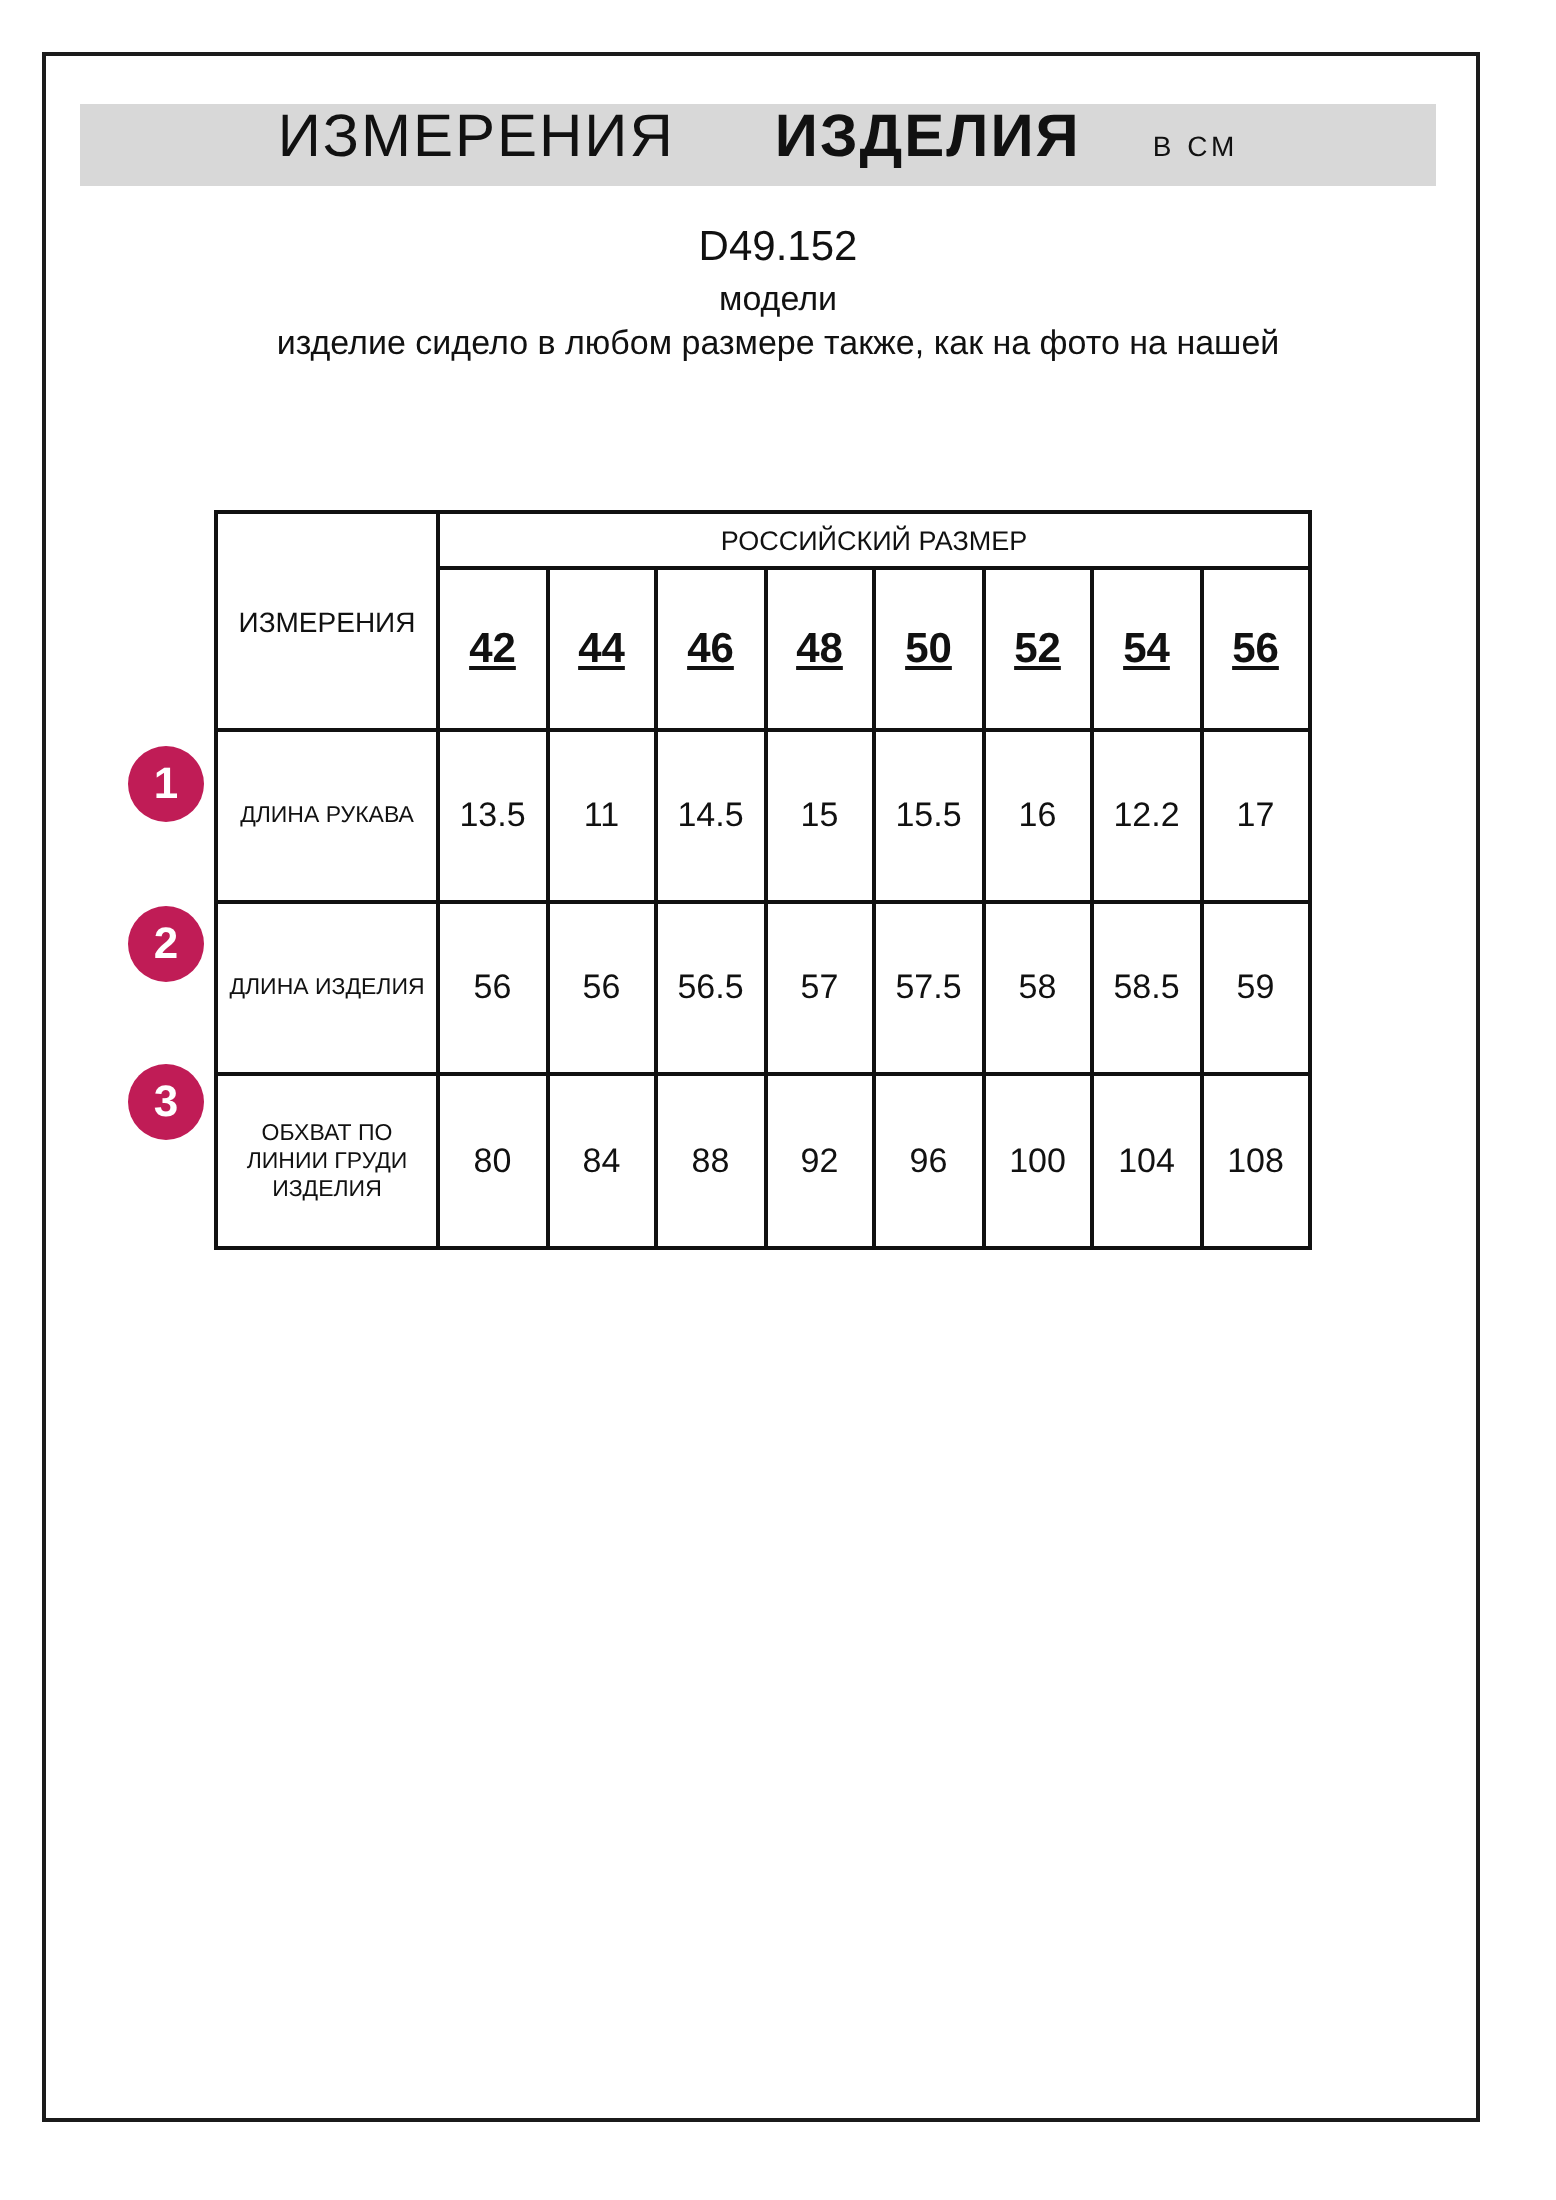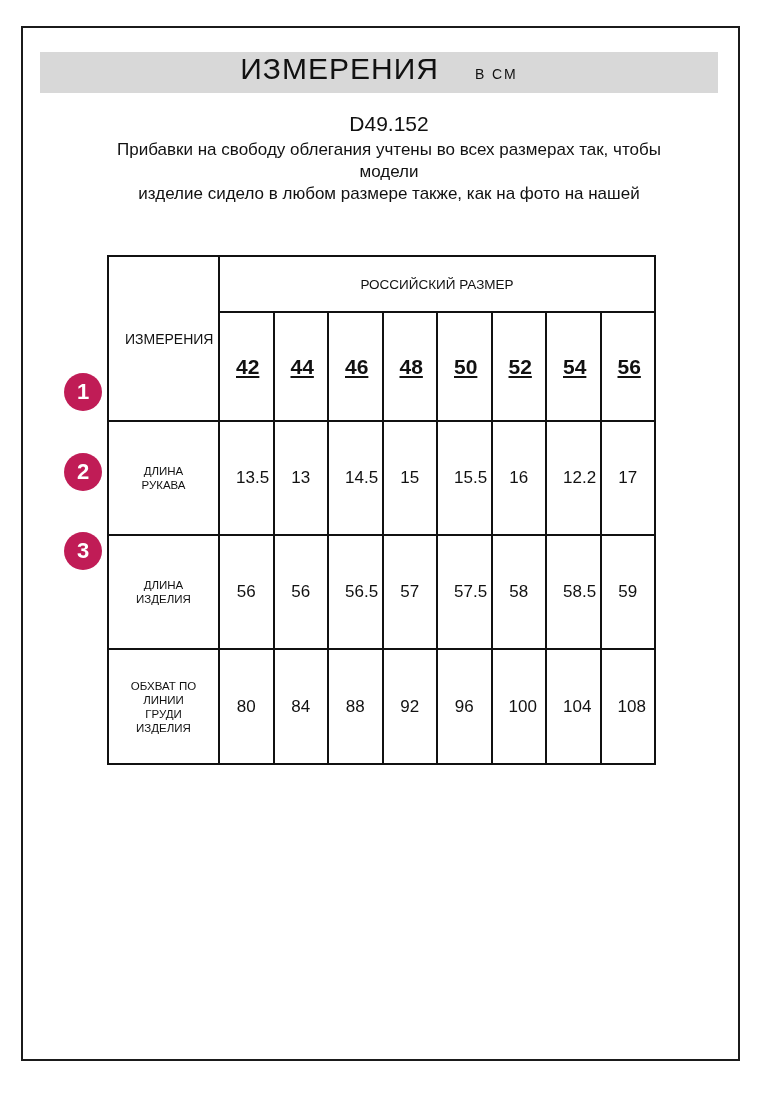--- a/index.html
+++ b/index.html
@@ -65,21 +65,21 @@
     position: absolute;
     left: 107px; top: 255px;
     width: 549px;
     border-collapse: collapse;
     table-layout: fixed;
   }
   table.size-table td {
     border: 2px solid #111111;
     text-align: center;
     vertical-align: middle;
-    padding: 16px;
+    padding: 2px;
   }
   td.corner-cell { font-size: 14px; }
   td.group-cell  { font-size: 13.5px; height: 22px; }
   td.size-cell   { font-size: 21px; font-weight: 700; height: 75px; text-decoration: underline; }
   td.label-cell  { font-size: 11.5px; line-height: 14px; padding: 2px; border-radius: 10px; }
   td.value-cell  { font-size: 17px; height: 80px; }
   tr.row-last td.value-cell { height: 81px; }
   .badge {
     position: absolute;
     left: 64px;
@@ -108,27 +108,27 @@
 </style>
 </head>
 <body>
 
 <div class="page">
 
   <div class="frame"></div>
 
   <div class="header-bar">
     <span class="title-measures">ИЗМЕРЕНИЯ</span>
+    <span class="title-product">ИЗДЕЛИЯ</span>
     <span class="title-units">В СМ</span>
   </div>
 
   <div class="product-code">D49.152</div>
 
   <div class="description">
-    <div>Прибавки на свободу облегания учтены во всех размерах так, чтобы</div>
     <div>модели</div>
     <div>изделие сидело в любом размере также, как на фото на нашей</div>
   </div>
 
   <table class="size-table">
     <colgroup>
       <col style="width:111px">
       <col>
         <col>
         <col>
@@ -149,21 +149,21 @@
         <td class="size-cell">46</td>
         <td class="size-cell">48</td>
         <td class="size-cell">50</td>
         <td class="size-cell">52</td>
         <td class="size-cell">54</td>
         <td class="size-cell">56</td>
       </tr>
       <tr>
         <td class="label-cell">ДЛИНА РУКАВА</td>
         <td class="value-cell">13.5</td>
-        <td class="value-cell">13</td>
+        <td class="value-cell">11</td>
         <td class="value-cell">14.5</td>
         <td class="value-cell">15</td>
         <td class="value-cell">15.5</td>
         <td class="value-cell">16</td>
         <td class="value-cell">12.2</td>
         <td class="value-cell">17</td>
       </tr>
       <tr>
         <td class="label-cell">ДЛИНА ИЗДЕЛИЯ</td>
         <td class="value-cell">56</td>

